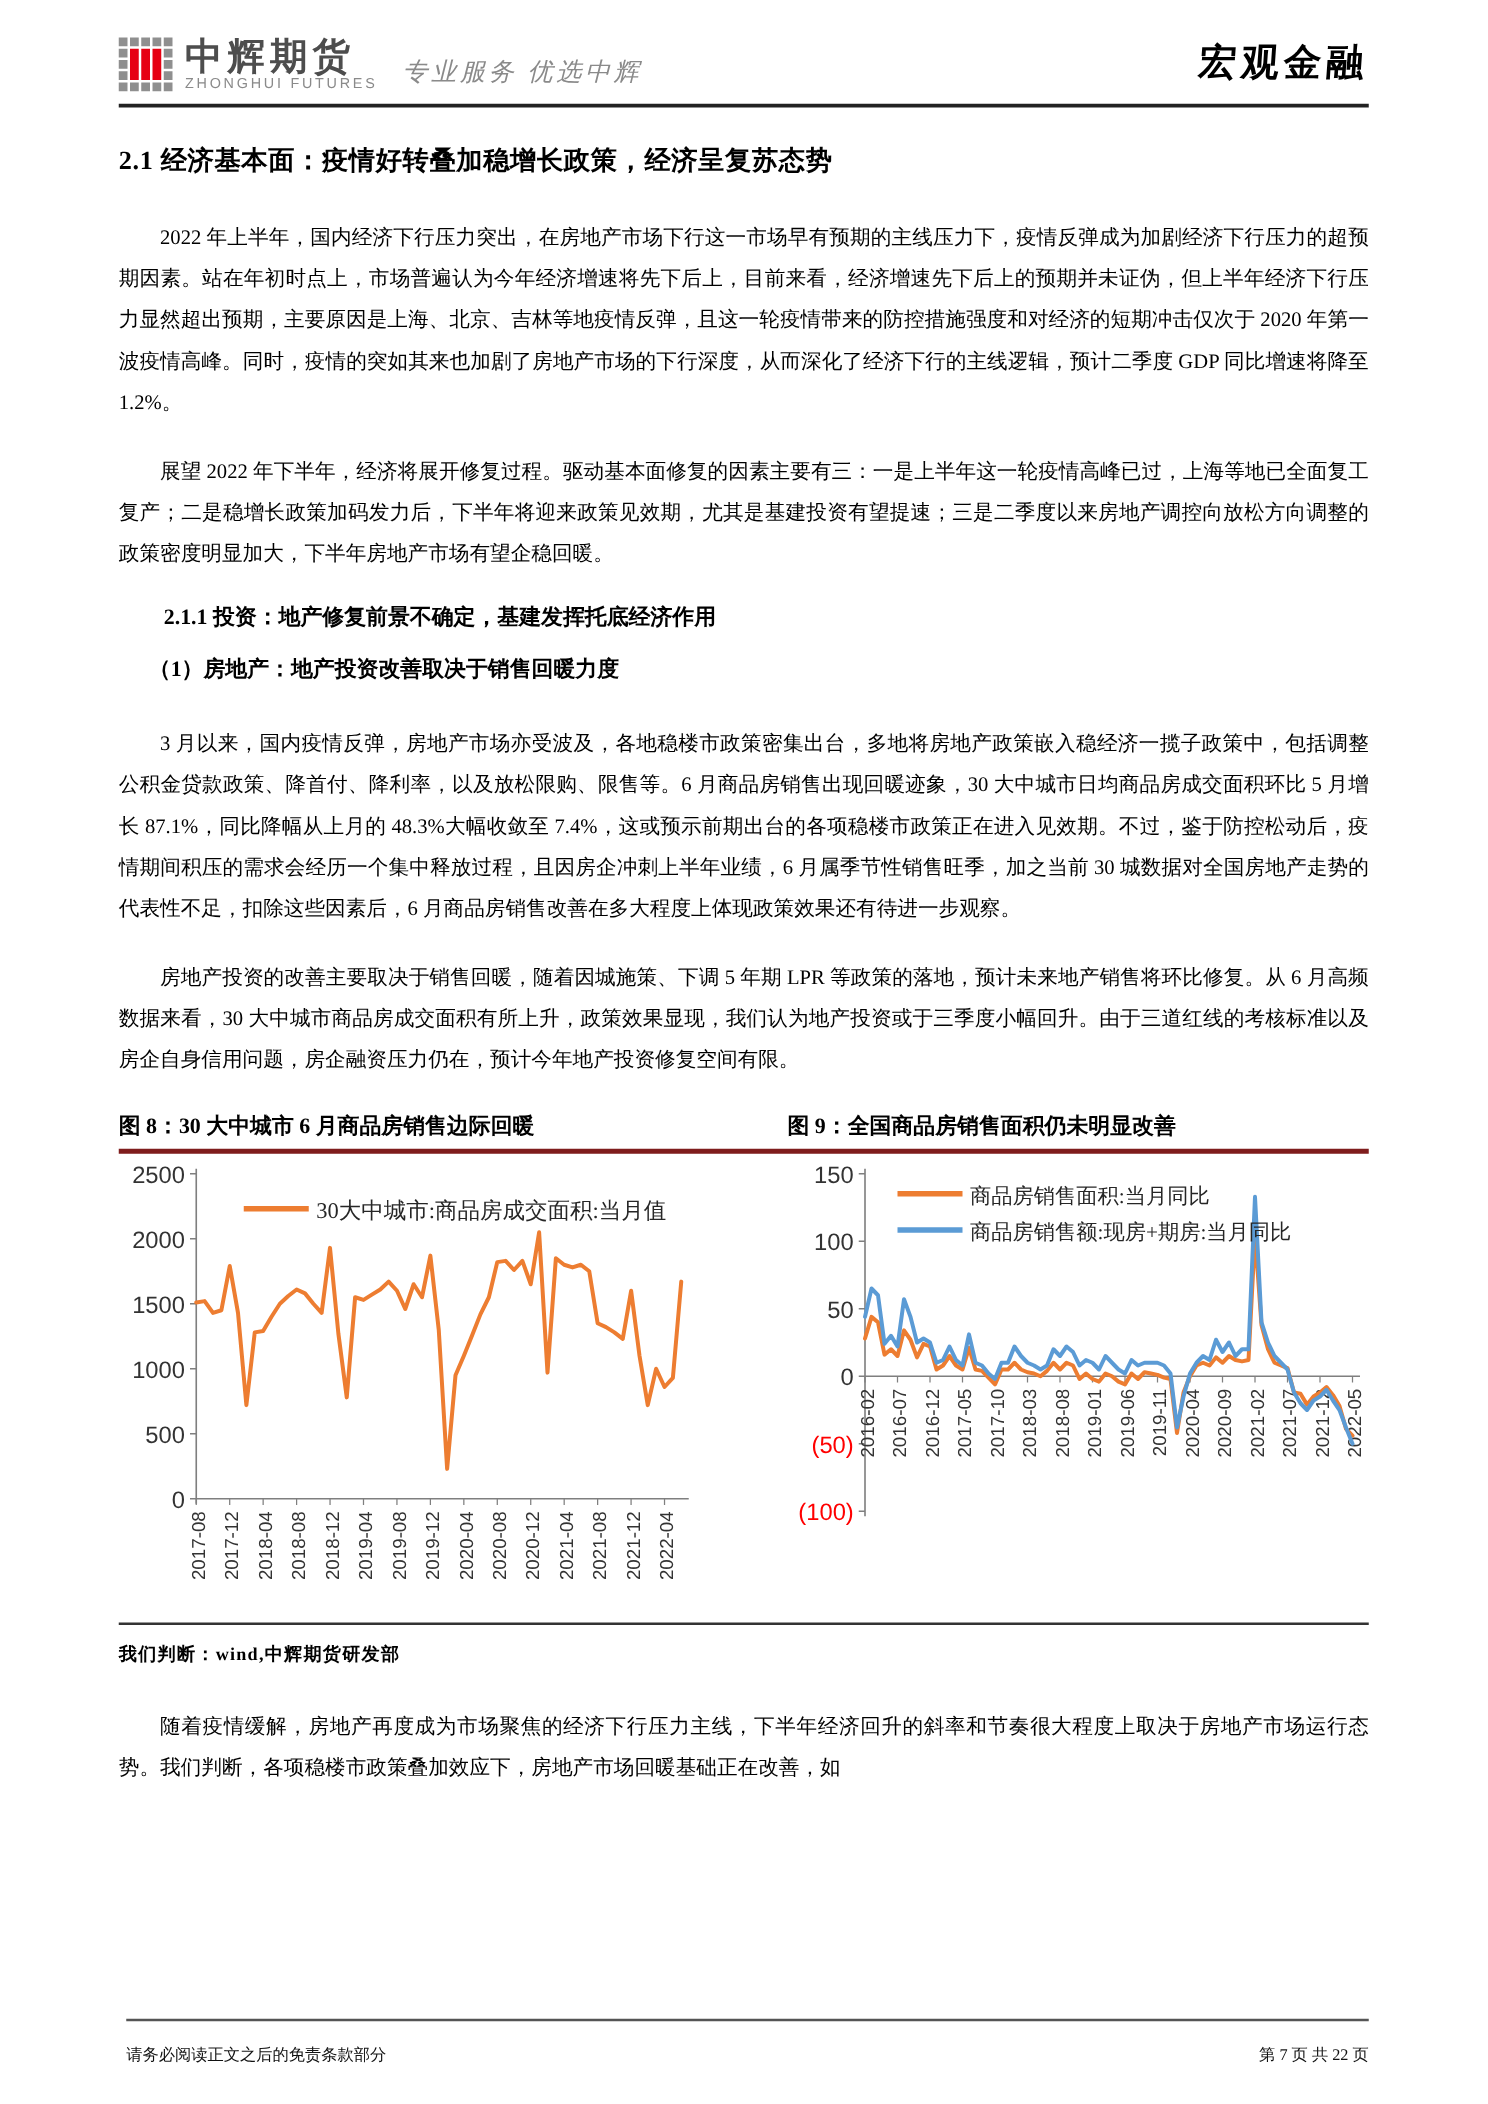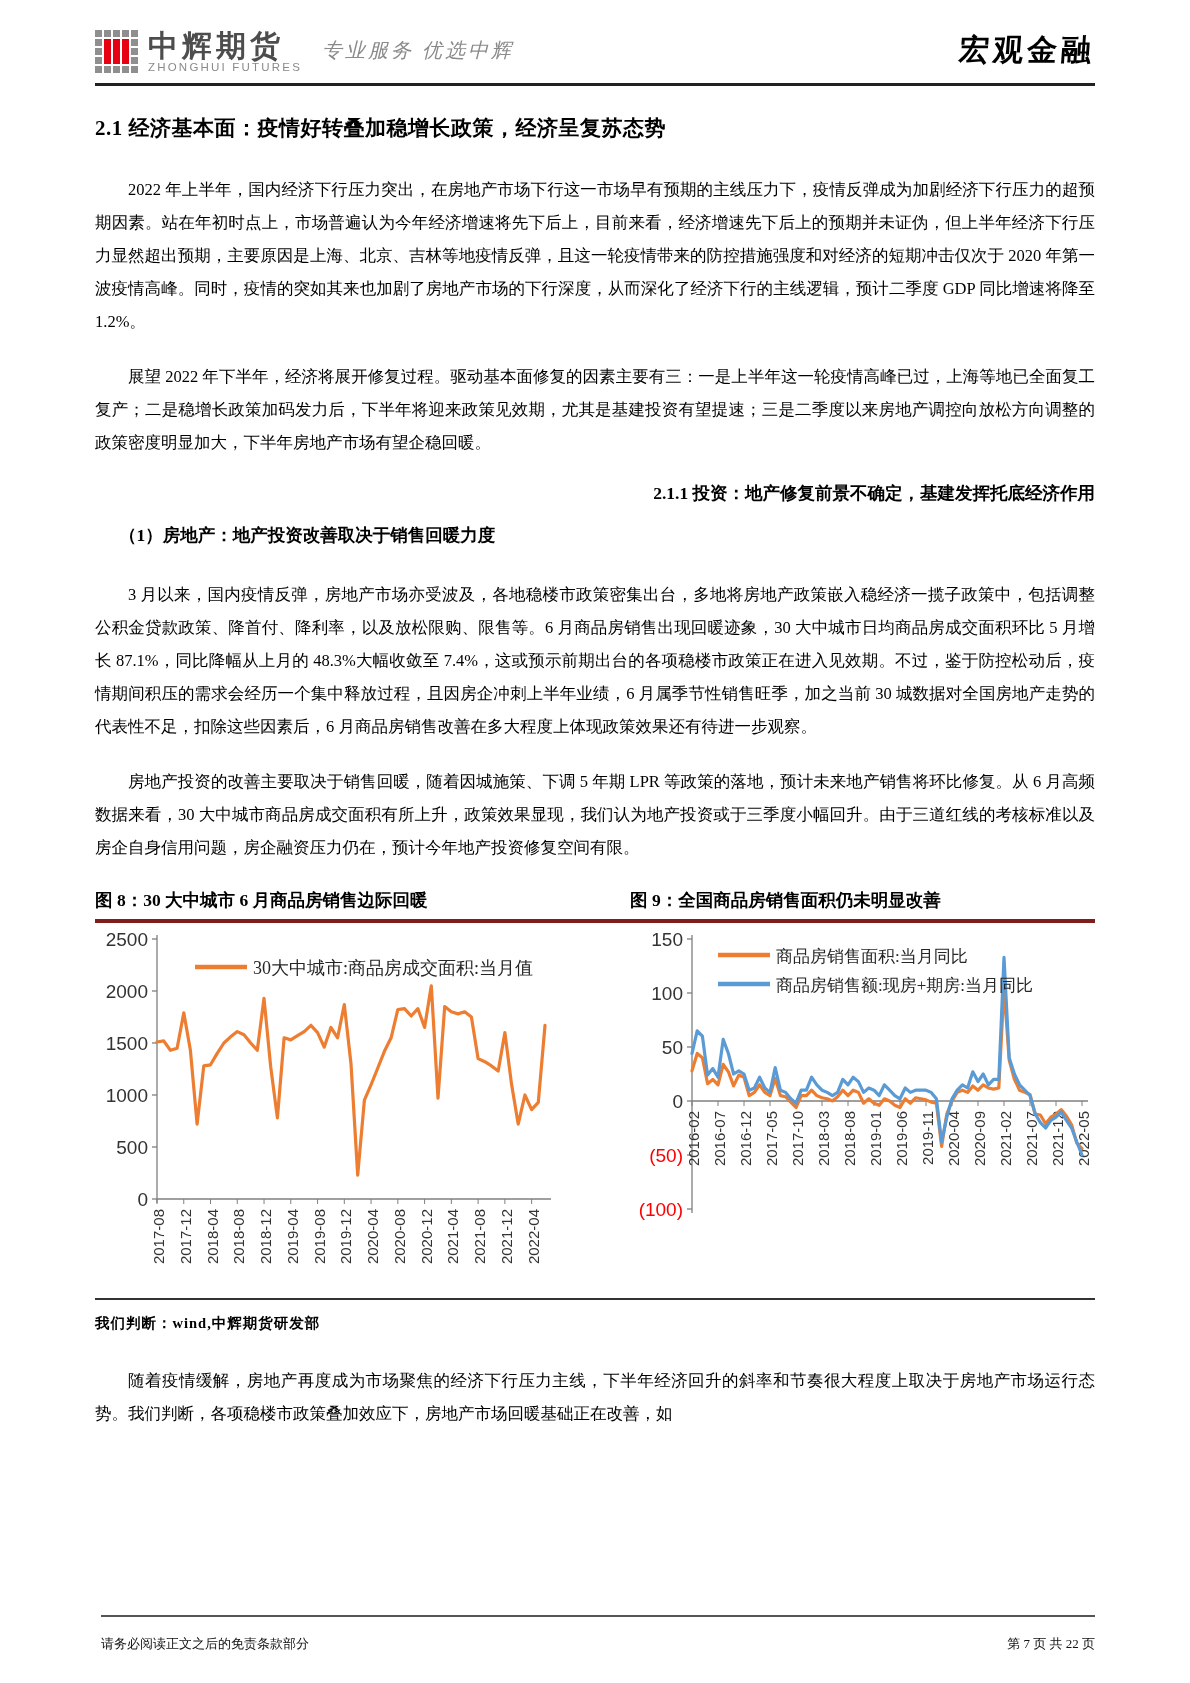--- a/index.html
+++ b/index.html
@@ -3,35 +3,35 @@
 <meta charset="utf-8">
 <style>
   * { margin:0; padding:0; box-sizing:border-box; }
   html,body { width:1190px; height:1683px; background:#ffffff; overflow:hidden;
     font-family:"Liberation Serif","DejaVu Serif",serif; color:#000; position:relative; }
   .page { position:relative; width:1190px; height:1683px; padding:0 95px; }
 
   
   .header { display:flex; justify-content:space-between; align-items:flex-end;
     padding-top:30px; padding-bottom:10px; border-bottom:3px solid #222; }
-  .brand { display:flex; align-items:center; }
+  .brand { display:flex; align-items:flex-end; }
   .logo-icon { display:grid; grid-template-columns:repeat(5,7px); grid-auto-rows:7px; gap:2px; margin-right:10px; }
   .logo-icon div { background:#8f8f8f; }
   .logo-icon .bar { grid-row:span 3; background:#e60012; }
   .logo-text .cn { font-size:30px; font-weight:bold; color:#4d4d4d; letter-spacing:4px;
     font-family:"Liberation Sans","DejaVu Sans",sans-serif; line-height:30px; }
   .logo-text .en { font-size:11.5px; color:#8a8a8a; letter-spacing:2.2px;
     font-family:"Liberation Sans","DejaVu Sans",sans-serif; }
   .tagline { margin-left:20px; color:#8a8a8a; font-size:20px; font-style:italic; letter-spacing:3px; padding-bottom:2px; }
   .category { font-size:30px; font-weight:900; letter-spacing:4px; transform:skewX(-4deg); padding-bottom:2px; }
 
   
   h1.doc-title { text-align:center; font-size:23px; font-weight:bold; margin-top:14px; letter-spacing:1px; }
   h2.sec { font-size:21px; font-weight:bold; margin-top:28px; letter-spacing:0.5px; }
-  .h3x { font-size:17.5px; font-weight:bold; margin-top:22px; margin-left:36px;text-align:right; }
+  .h3x { font-size:17.5px; font-weight:bold; margin-top:22px; margin-left:36px; }
   .h4x { font-size:17.5px; font-weight:bold; margin-top:18px; margin-left:24px; }
   p.body { font-size:16.5px; line-height:33px; text-align:justify; margin-top:31px; text-indent:2em; }
   p.body + p.body { margin-top:22px; }
 
   
   .figtitles { display:flex; margin-top:24px; border-bottom:4px solid #7f1d1d; padding-bottom:7px; }
   .figtitles .ft { width:465px; font-size:17.5px; font-weight:bold; }
   .figtitles .ft + .ft { margin-left:70px; }
   .chartrow { display:flex; margin-top:6px; }
   .chartrow svg + svg { margin-left:70px; }

